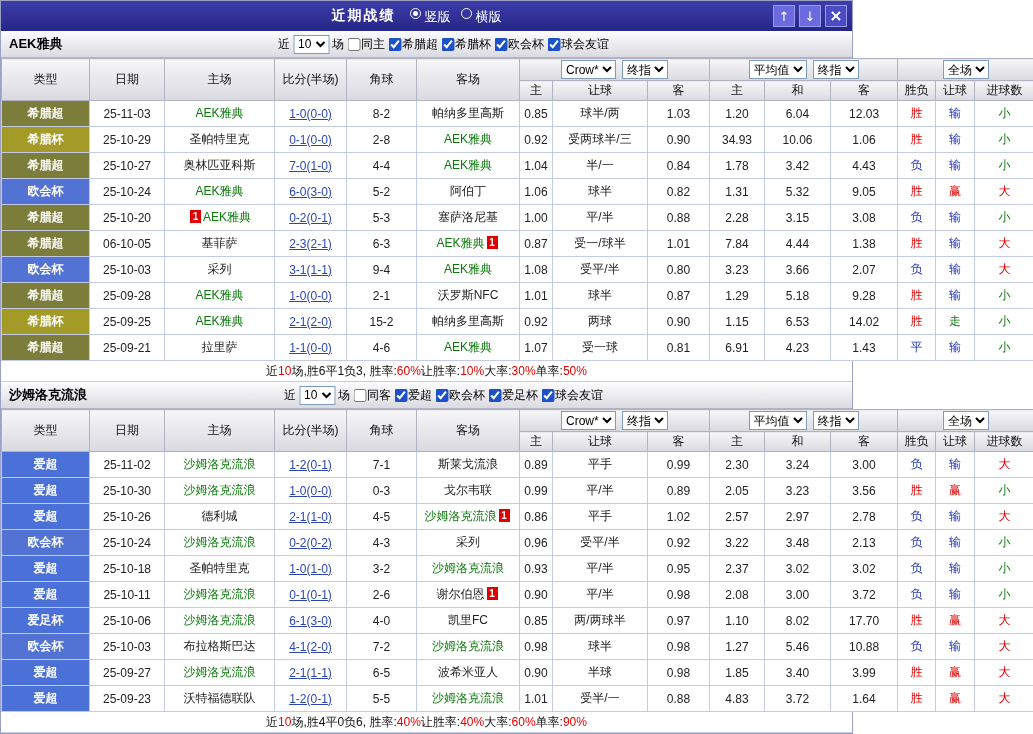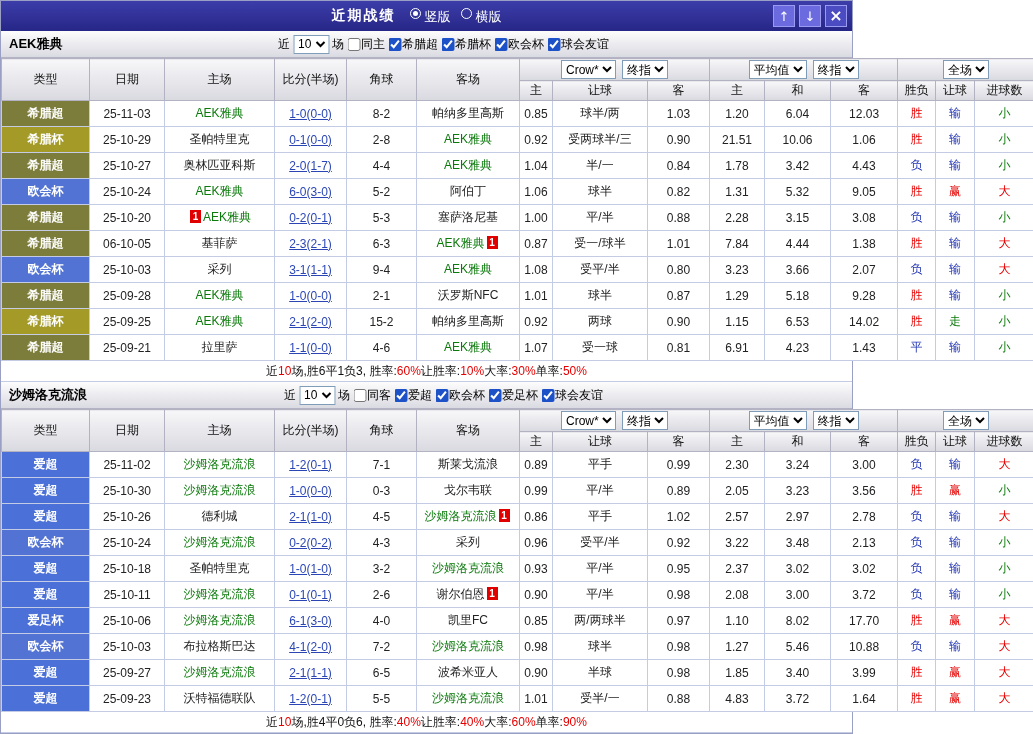--- a/index.html
+++ b/index.html
@@ -160,32 +160,32 @@
             <tr>
               <td class="comp-cell" style="background:#a39a28">希腊杯</td>
               <td>25-10-29</td>
               <td class="team-cell"><span class="">圣帕特里克</span></td>
               <td class="score">0-1(0-0)</td>
               <td>2-8</td>
               <td class="team-cell"><span class="team-hl">AEK雅典</span></td>
               <td>0.92</td>
               <td>受两球半/三</td>
               <td>0.90</td>
-              <td>21.51</td>
+              <td>34.93</td>
               <td>10.06</td>
               <td>1.06</td>
               <td class="res-r">胜</td>
               <td class="res-b">输</td>
               <td class="res-g">小</td>
             </tr>
             <tr>
               <td class="comp-cell" style="background:#7d7d3b">希腊超</td>
               <td>25-10-27</td>
               <td class="team-cell"><span class="">奥林匹亚科斯</span></td>
-              <td class="score">2-0(1-7)</td>
+              <td class="score">7-0(1-0)</td>
               <td>4-4</td>
               <td class="team-cell"><span class="team-hl">AEK雅典</span></td>
               <td>1.04</td>
               <td>半/一</td>
               <td>0.84</td>
               <td>1.78</td>
               <td>3.42</td>
               <td>4.43</td>
               <td class="res-b">负</td>
               <td class="res-b">输</td>

